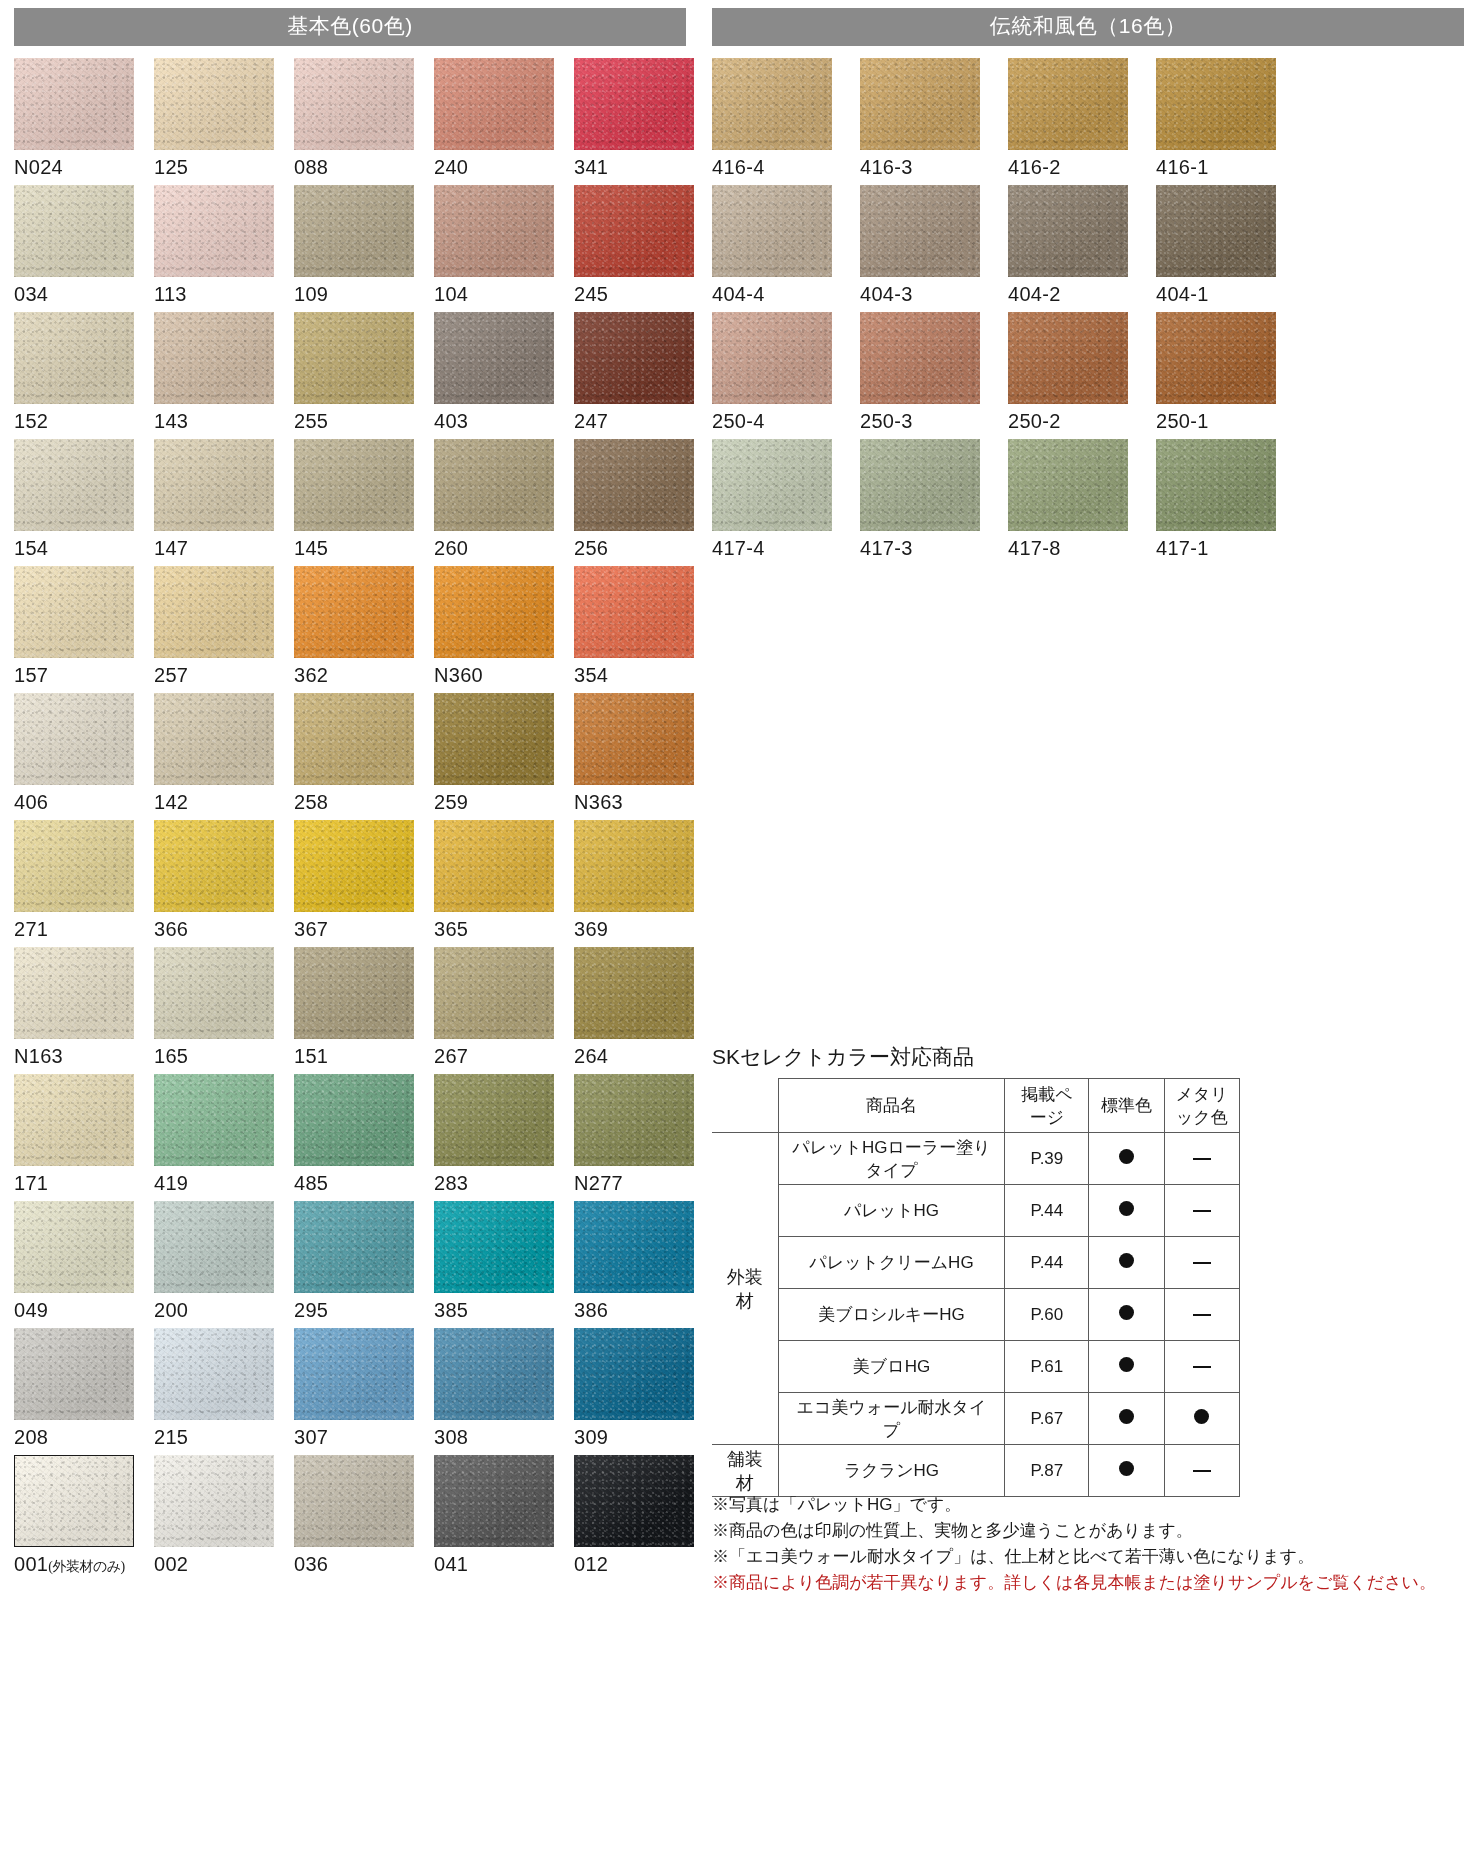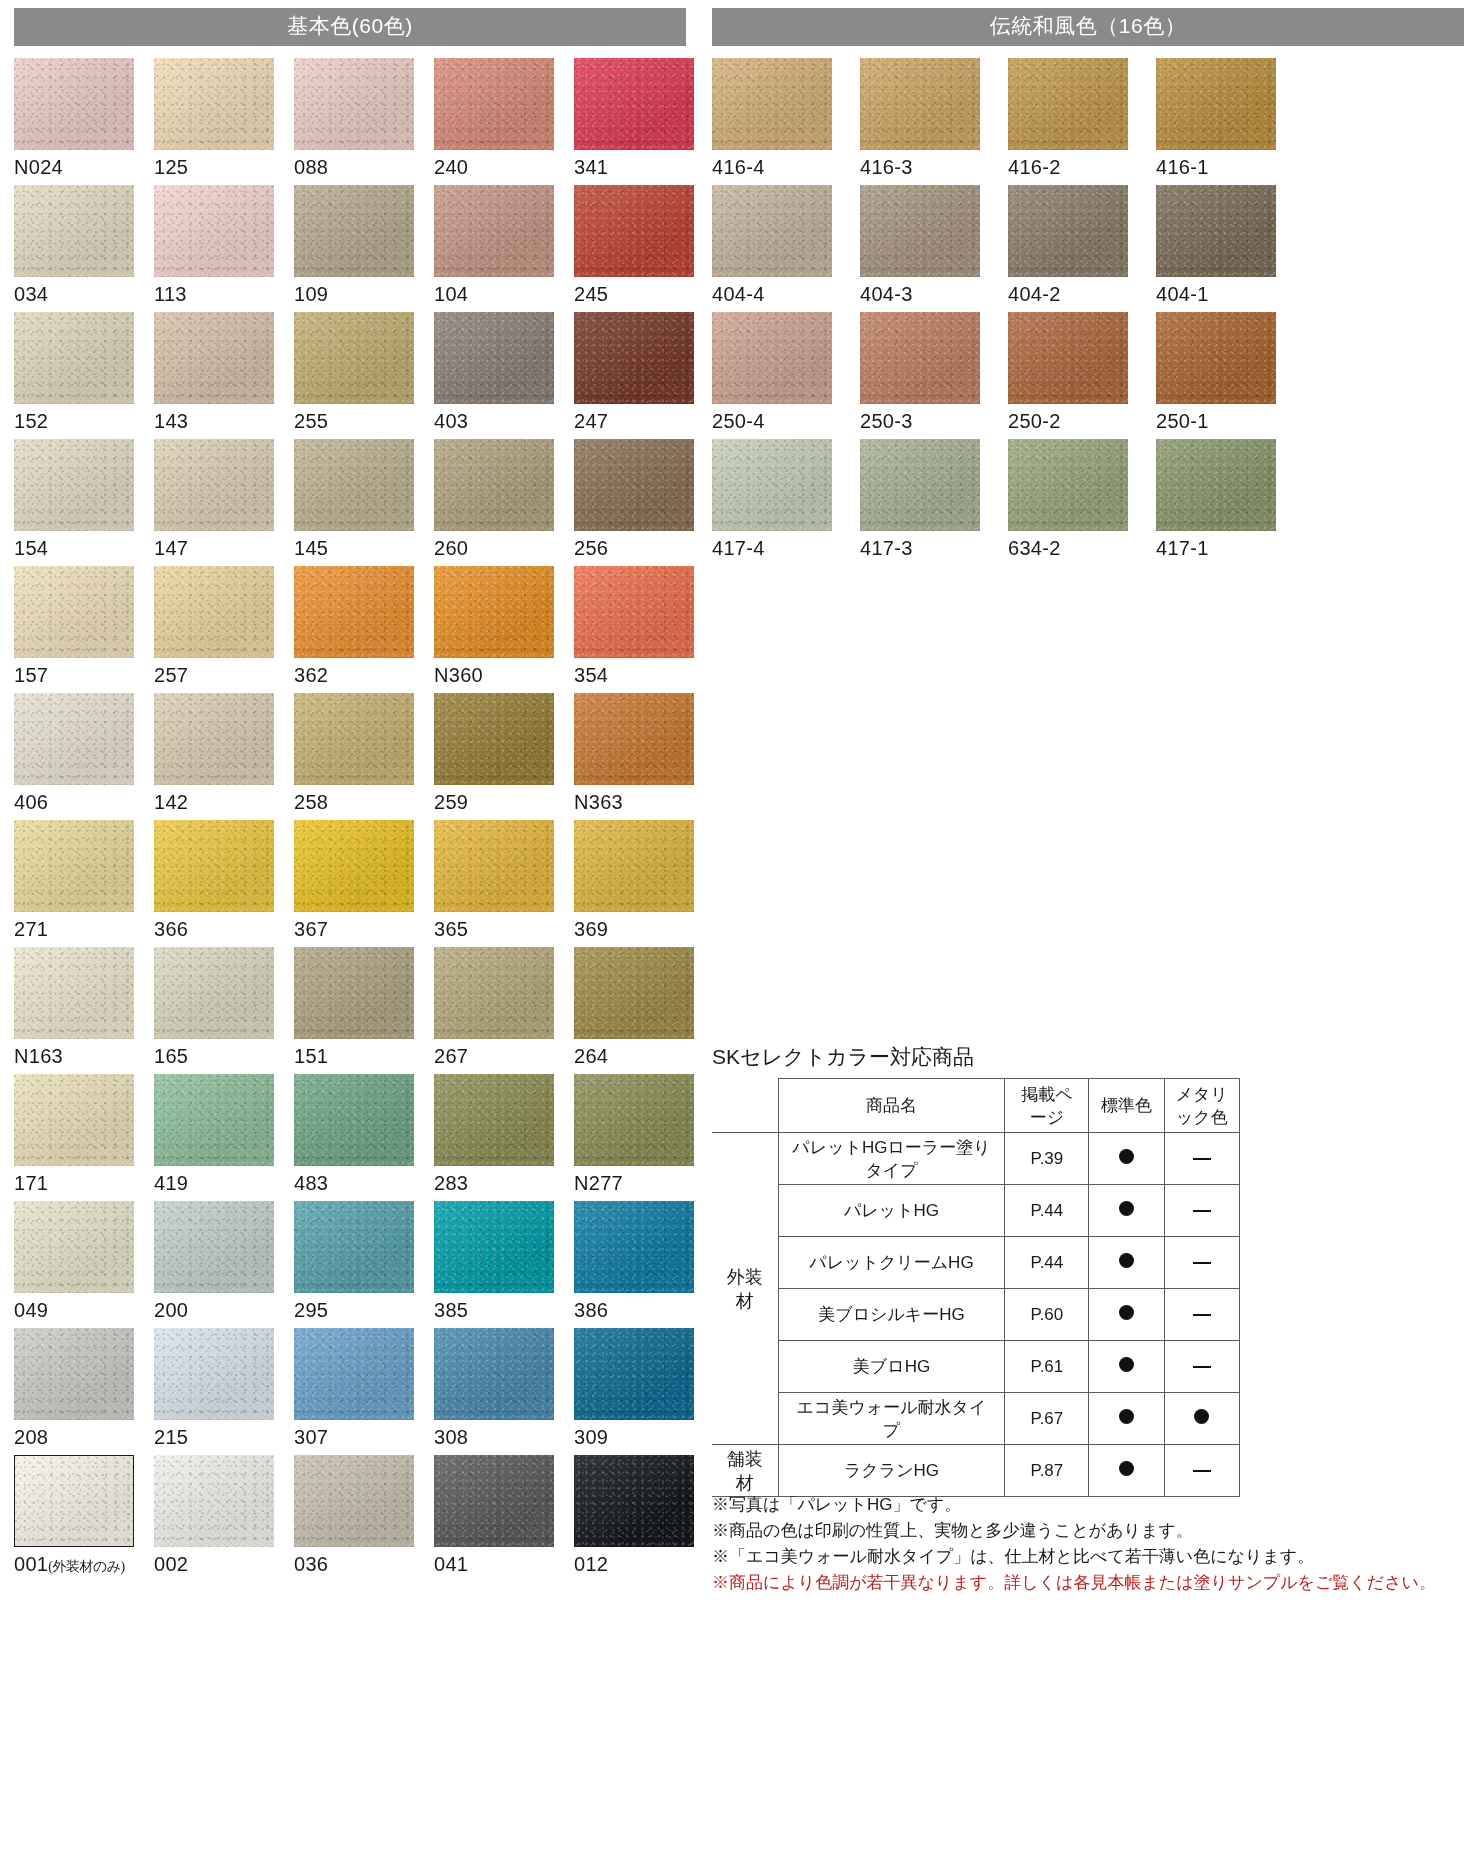--- a/index.html
+++ b/index.html
@@ -455,21 +455,21 @@
             <div class="shade"></div>
           </div>
           <div class="code">419</div>
         </div>
         <div class="cell">
           <div class="chip" style="background: rgb(111, 169, 134);">
             <div class="tex"></div>
             <div class="tex2"></div>
             <div class="shade"></div>
           </div>
-          <div class="code">483</div>
+          <div class="code">485</div>
         </div>
         <div class="cell">
           <div class="chip" style="background: rgb(143, 144, 85);">
             <div class="tex"></div>
             <div class="tex2"></div>
             <div class="shade"></div>
           </div>
           <div class="code">283</div>
         </div>
         <div class="cell">
@@ -717,21 +717,21 @@
             <div class="shade"></div>
           </div>
           <div class="code">417-3</div>
         </div>
         <div class="cell">
           <div class="chip" style="background: rgb(154, 168, 125);">
             <div class="tex"></div>
             <div class="tex2"></div>
             <div class="shade"></div>
           </div>
-          <div class="code">634-2</div>
+          <div class="code">417-8</div>
         </div>
         <div class="cell">
           <div class="chip" style="background: rgb(138, 154, 109);">
             <div class="tex"></div>
             <div class="tex2"></div>
             <div class="shade"></div>
           </div>
           <div class="code">417-1</div>
         </div>
       </div>

